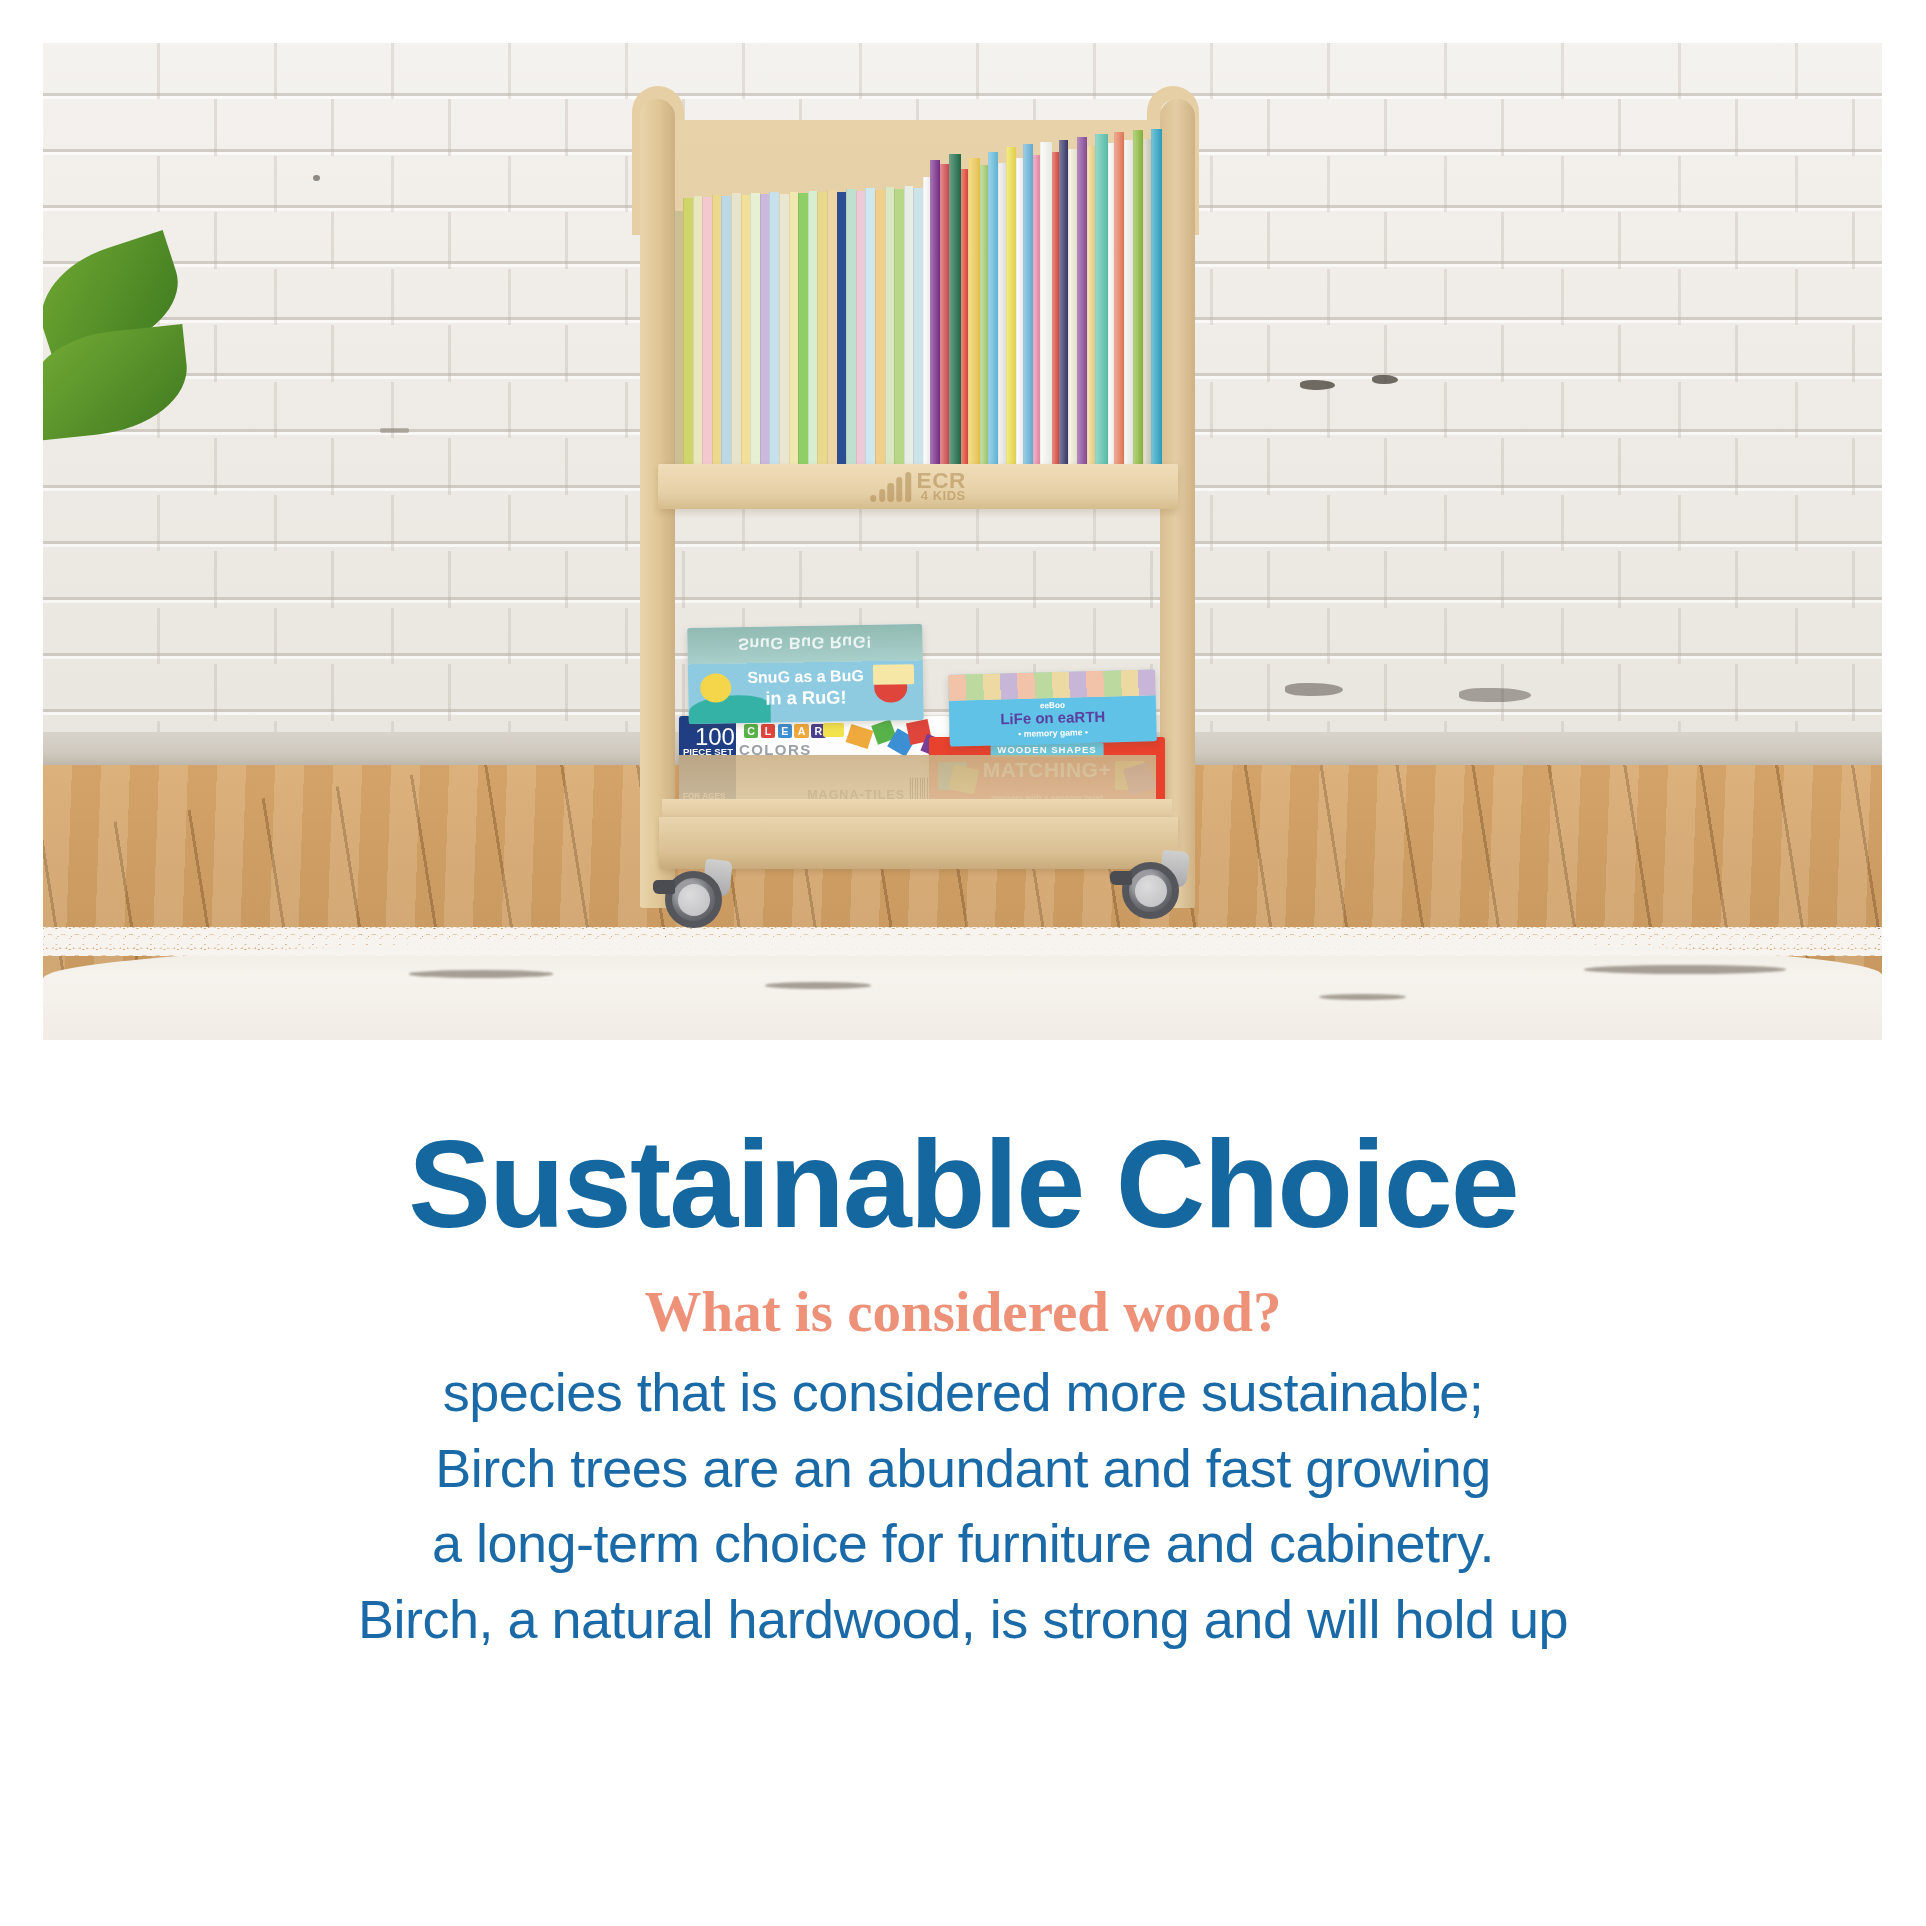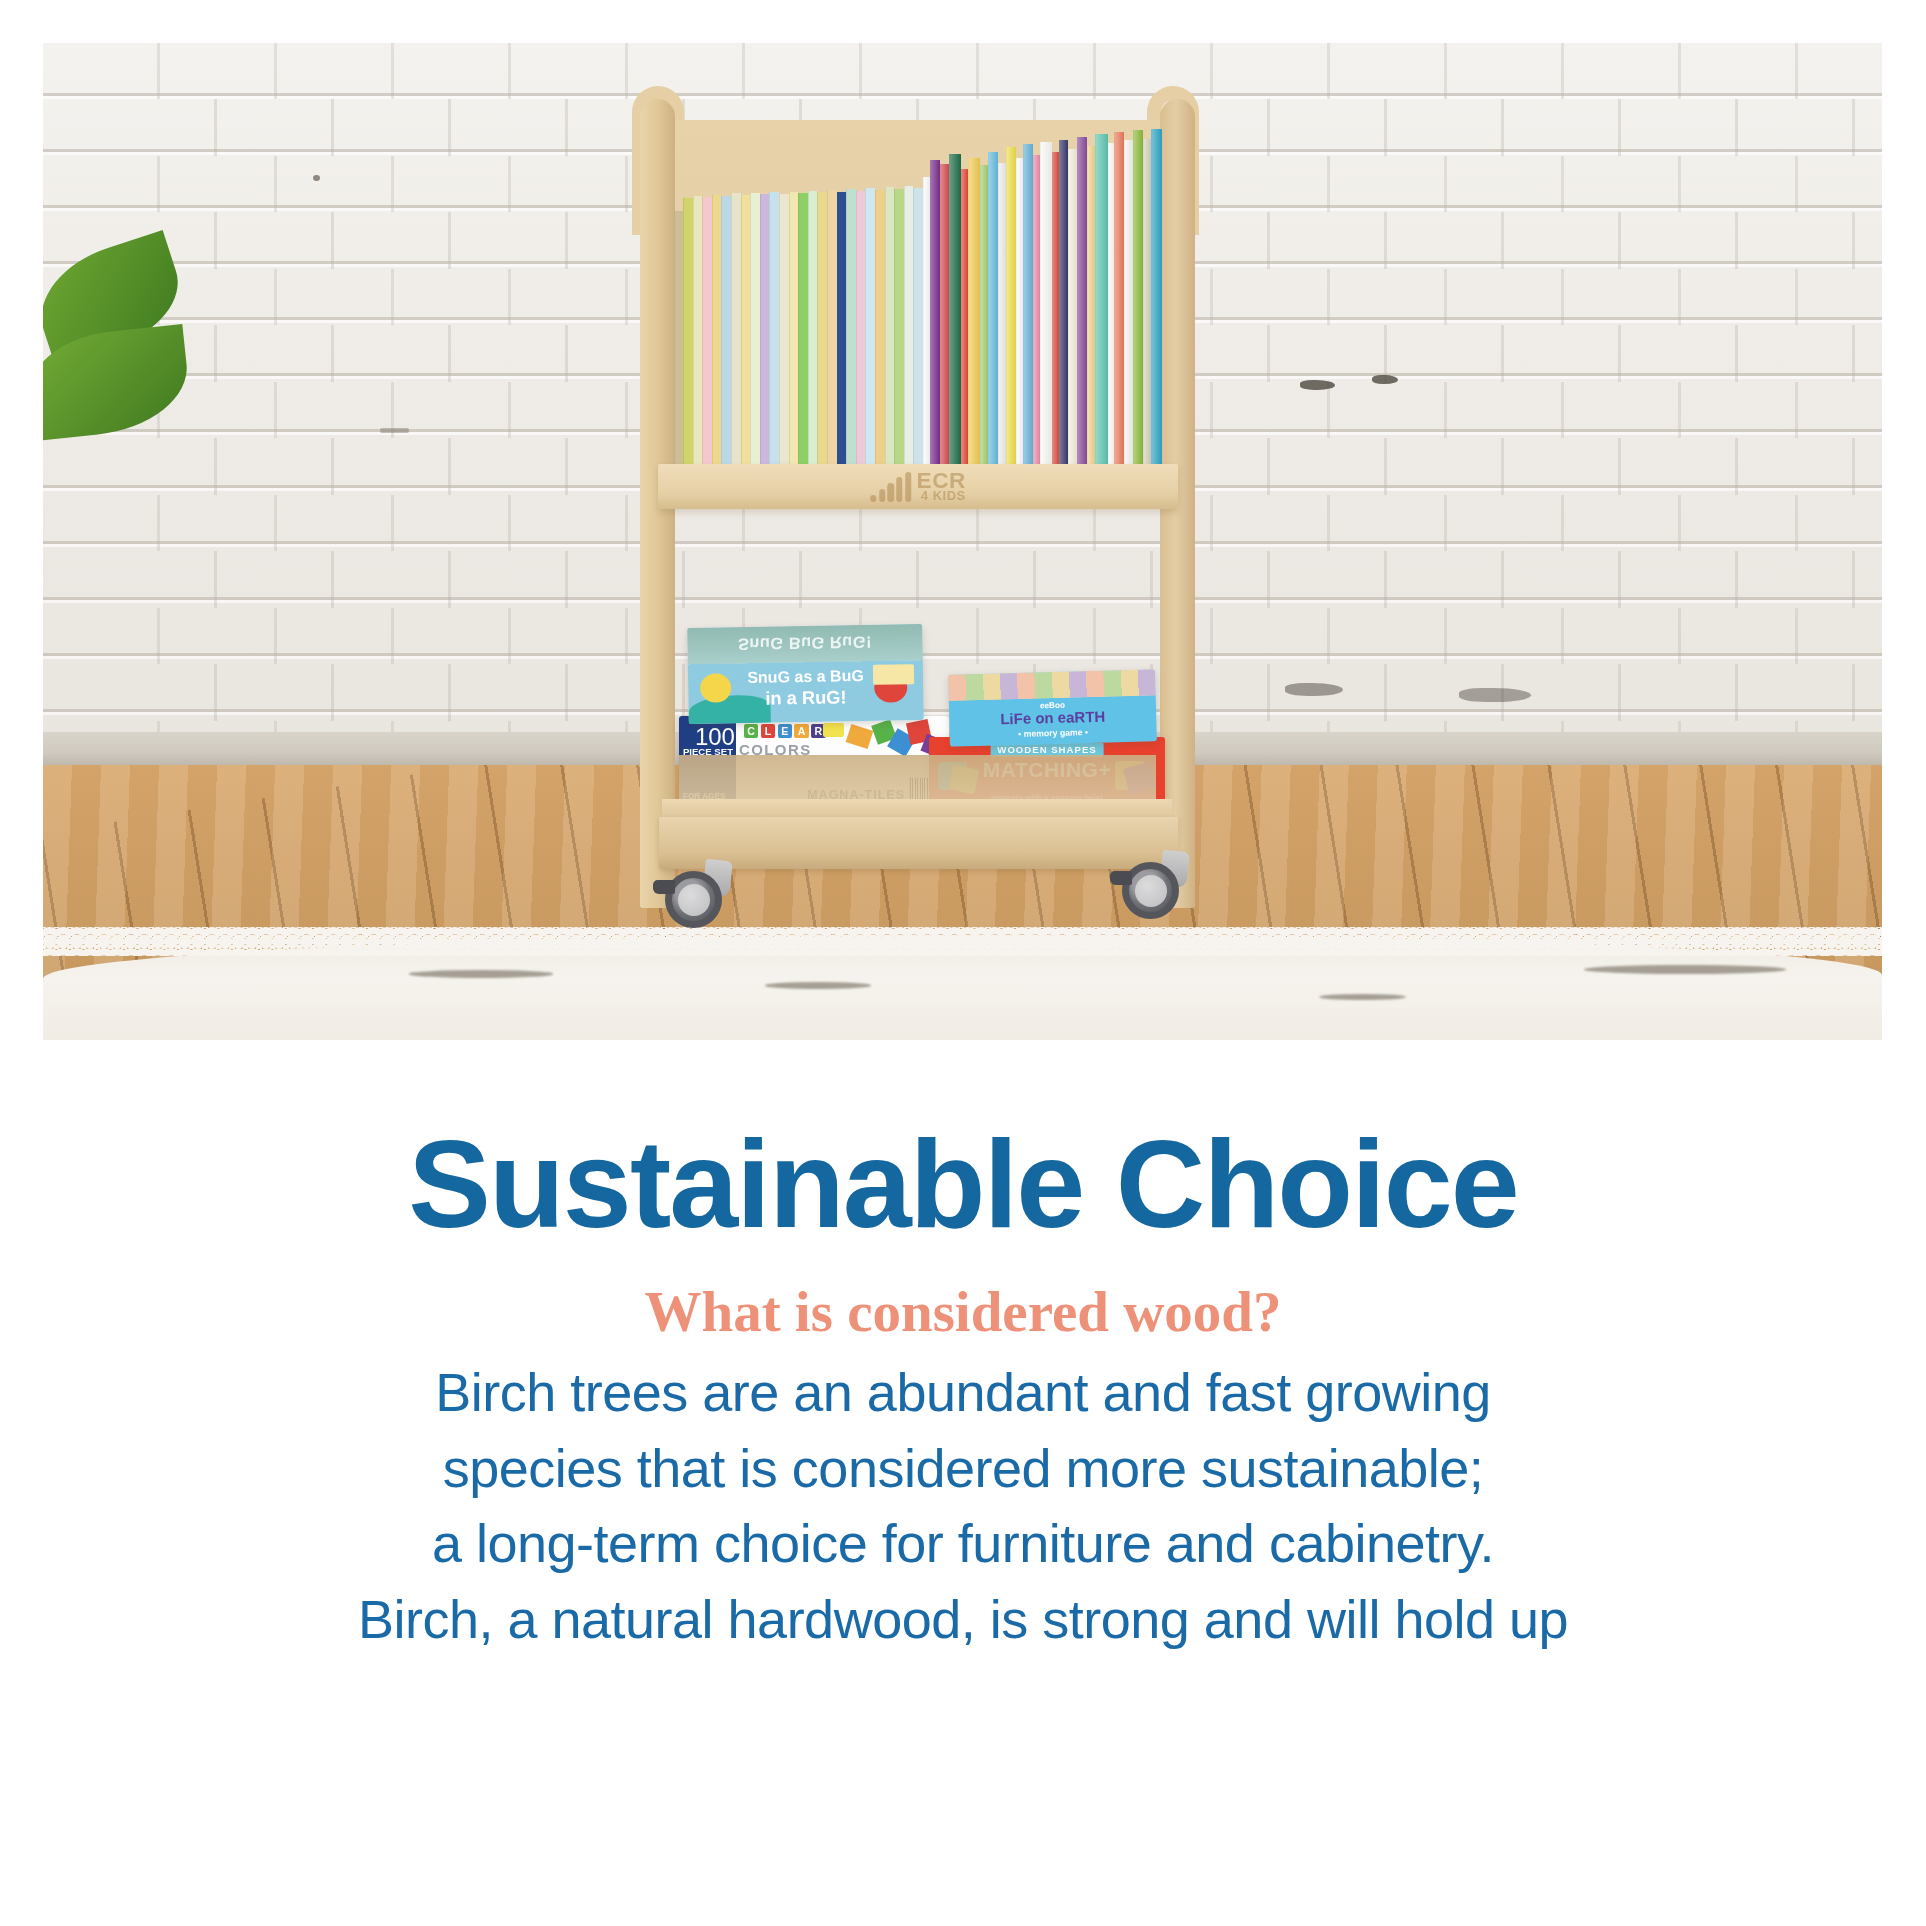--- a/index.html
+++ b/index.html
@@ -464,19 +464,19 @@
       <div class="brake"></div>
     </div>
 
   </div>
 </div>
 
 <div class="textblock">
   <div class="h1">Sustainable Choice</div>
   <div class="h2">What is considered wood?</div>
   <div class="body-lines">
+    <p>species that is considered more sustainable;</p>
     <p>Birch trees are an abundant and fast growing</p>
-    <p>species that is considered more sustainable;</p>
     <p>a long-term choice for furniture and cabinetry.</p>
     <p>Birch, a natural hardwood, is strong and will hold up</p>
   </div>
 </div>
 
 
 </body></html>

